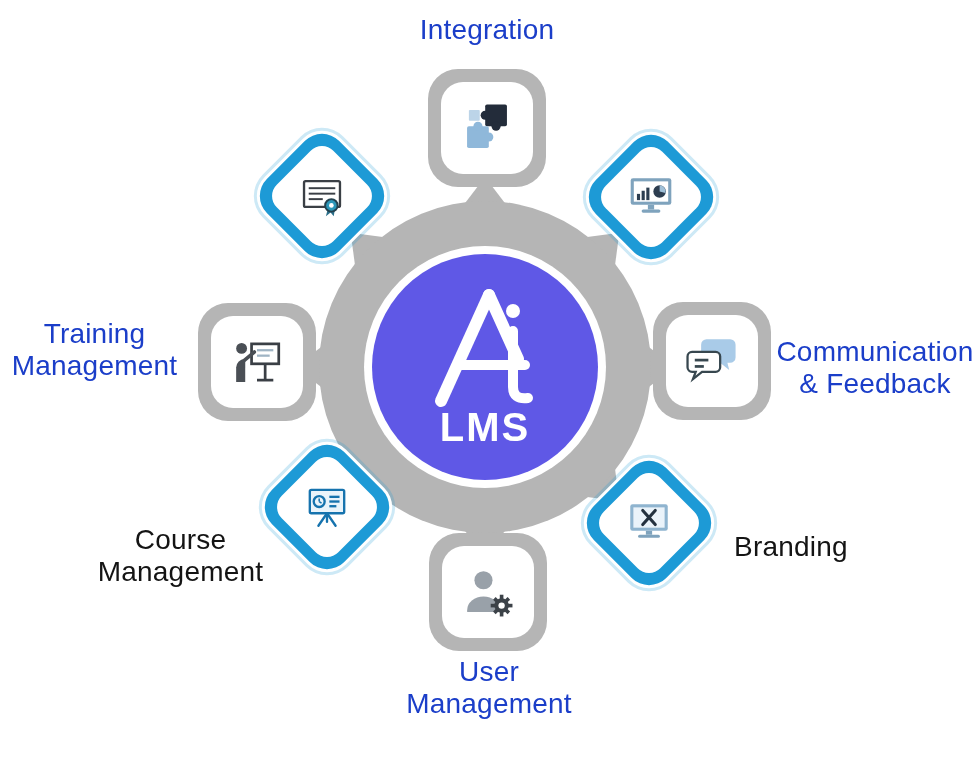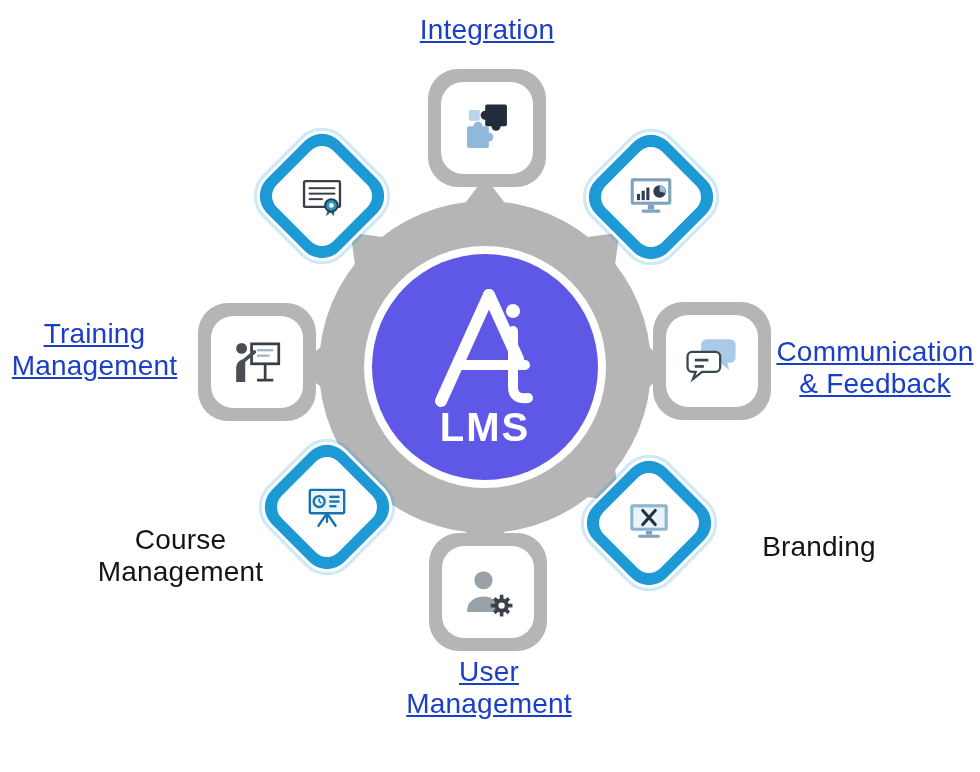--- a/index.html
+++ b/index.html
@@ -4,21 +4,21 @@
 <style>
   html,body{margin:0;padding:0;background:#ffffff;}
   .stage{
     position:relative;width:980px;height:772px;background:#ffffff;overflow:hidden;
     font-family:"Liberation Sans",sans-serif;
   }
   .label{
     position:absolute;font-size:28px;line-height:1.16;white-space:pre-line;
     letter-spacing:.2px;text-align:center;
   }
-  .label.blue{color:#1b3ec9;text-decoration:underline;}
+  .label.blue{color:#1b3ec9;}
   .label.black{color:#141414;}
   .label.left-align{text-align:left;}
   .hub{position:absolute;left:275px;top:157px;}
   .tile{position:absolute;display:flex;align-items:center;justify-content:center;}
   .tile.square{
     width:118px;height:118px;border-radius:30px;background:#b5b5b5;
   }
   .tile.square .inner{
     width:92px;height:92px;border-radius:22px;background:#ffffff;
     display:flex;align-items:center;justify-content:center;
@@ -186,21 +186,21 @@
         <polygon points="40,46 37,58 43,53 47,58 49,46" fill="#2b6f8a"></polygon>
         <circle cx="44" cy="44" r="8" fill="#2b96b8" stroke="#23404d" stroke-width="2.5"></circle>
         <circle cx="44" cy="44" r="3" fill="#ffffff"></circle>
       </svg>
     </div>
   </div>
 
   <div class="label blue" style="left:327px;top:14px;width:320px;">Integration</div>
   <div class="label blue" style="left:770px;top:336px;width:210px;">Communication
 &amp; Feedback</div>
-  <div class="label black left-align" style="left:734px;top:531px;width:170px;text-align:center;">Branding</div>
+  <div class="label black left-align" style="left:734px;top:531px;width:170px;">Branding</div>
   <div class="label blue" style="left:359px;top:656px;width:260px;">User
 Management</div>
   <div class="label black" style="left:68px;top:524px;width:225px;">Course
 Management</div>
   <div class="label blue" style="left:2px;top:318px;width:185px;">Training
 Management</div>
 
 </div>
 
 </body></html>

